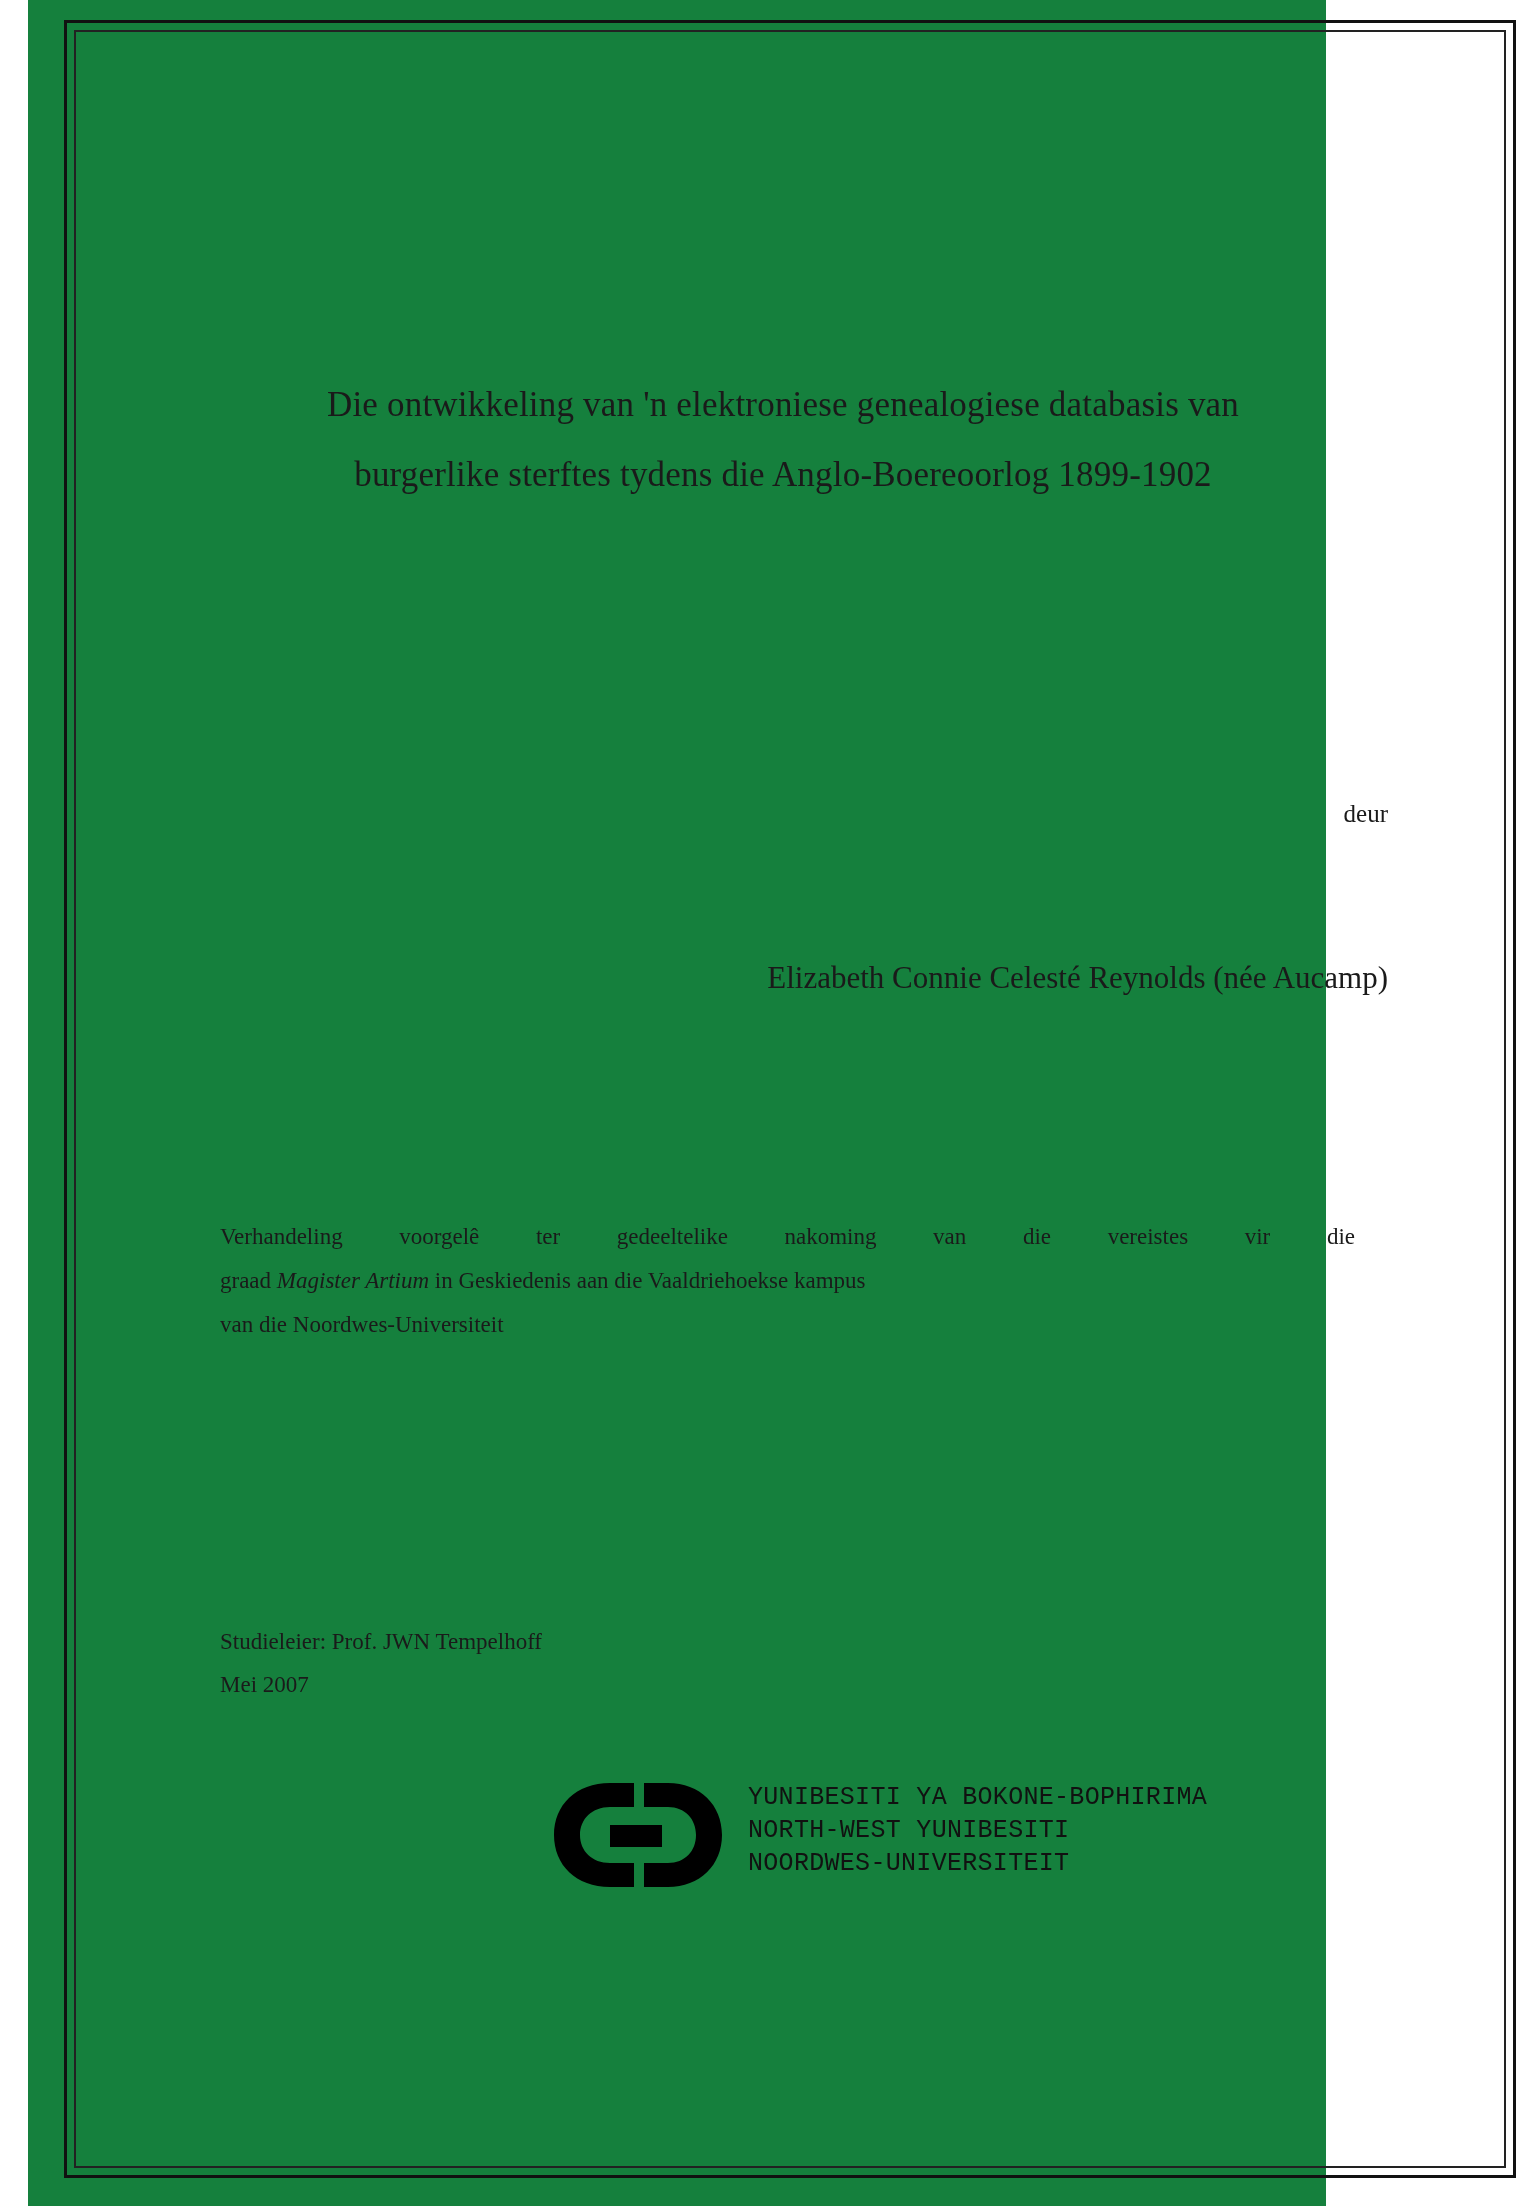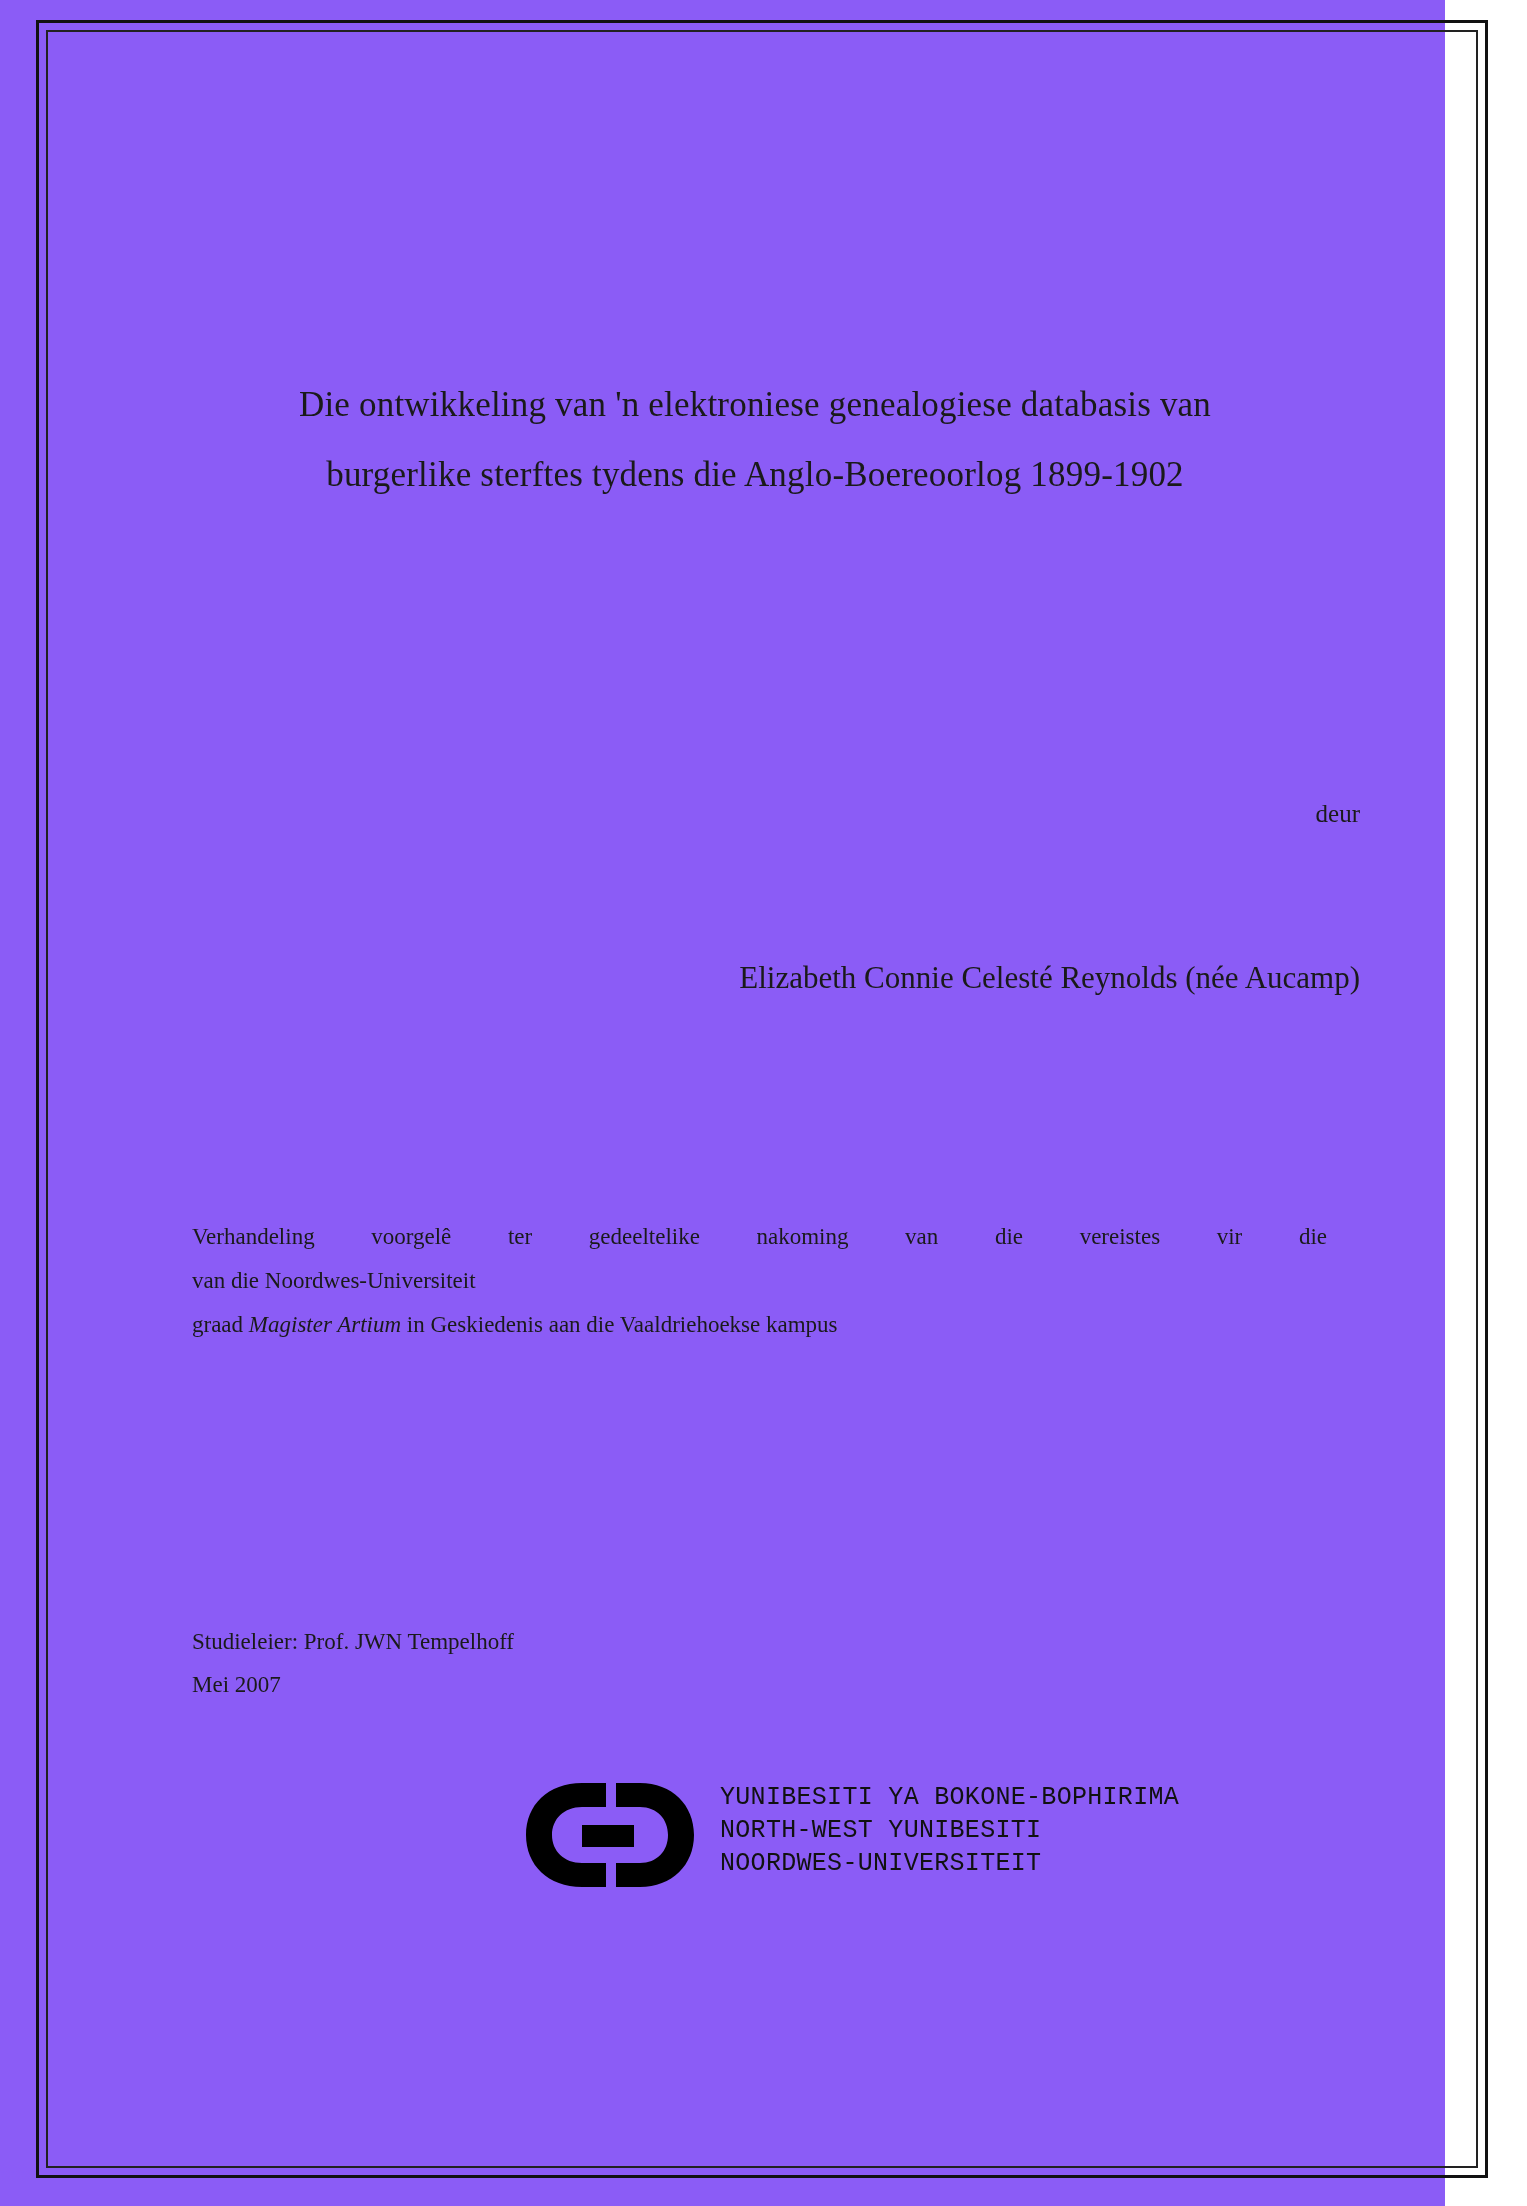--- a/index.html
+++ b/index.html
@@ -10,23 +10,24 @@
   body {
     width: 1527px;
     height: 2206px;
     font-family: "Liberation Serif", serif;
     color: #1a1a1a;
     overflow: hidden;
   }
 
   .page {
     position: relative;
-    width: 1445px;
+    width: 1298px;
     height: 2206px;
-    background: #8b5cf6;
+    background: #15803d;
+    margin-left: 28px;
   }
 
   
   .scan-frame {
     position: absolute;
     left: 36px;
     top: 20px;
     width: 1452px;
     height: 2158px;
     border: 3px solid #111;
@@ -148,22 +149,22 @@
       <div class="title-line">Die ontwikkeling van 'n elektroniese genealogiese databasis van</div>
       <div class="title-line">burgerlike sterftes tydens die Anglo-Boereoorlog 1899-1902</div>
     </div>
 
     <div class="deur">deur</div>
 
     <div class="author">Elizabeth Connie Celesté Reynolds (née Aucamp)</div>
 
     <div class="statement">
       <div class="just">Verhandeling voorgelê ter gedeeltelike nakoming van die vereistes vir die</div>
+      <div><span>graad </span><span class="ital">Magister Artium</span><span> in Geskiedenis aan die Vaaldriehoekse kampus</span></div>
       <div>van die Noordwes-Universiteit</div>
-      <div><span>graad </span><span class="ital">Magister Artium</span><span> in Geskiedenis aan die Vaaldriehoekse kampus</span></div>
     </div>
 
     <div class="supervisor">
       <div>Studieleier: Prof. JWN Tempelhoff</div>
       <div>Mei 2007</div>
     </div>
 
     <div class="logo-block">
       <div class="logo-mark">
         <svg viewBox="0 0 180 112" width="180" height="112" aria-hidden="true">

